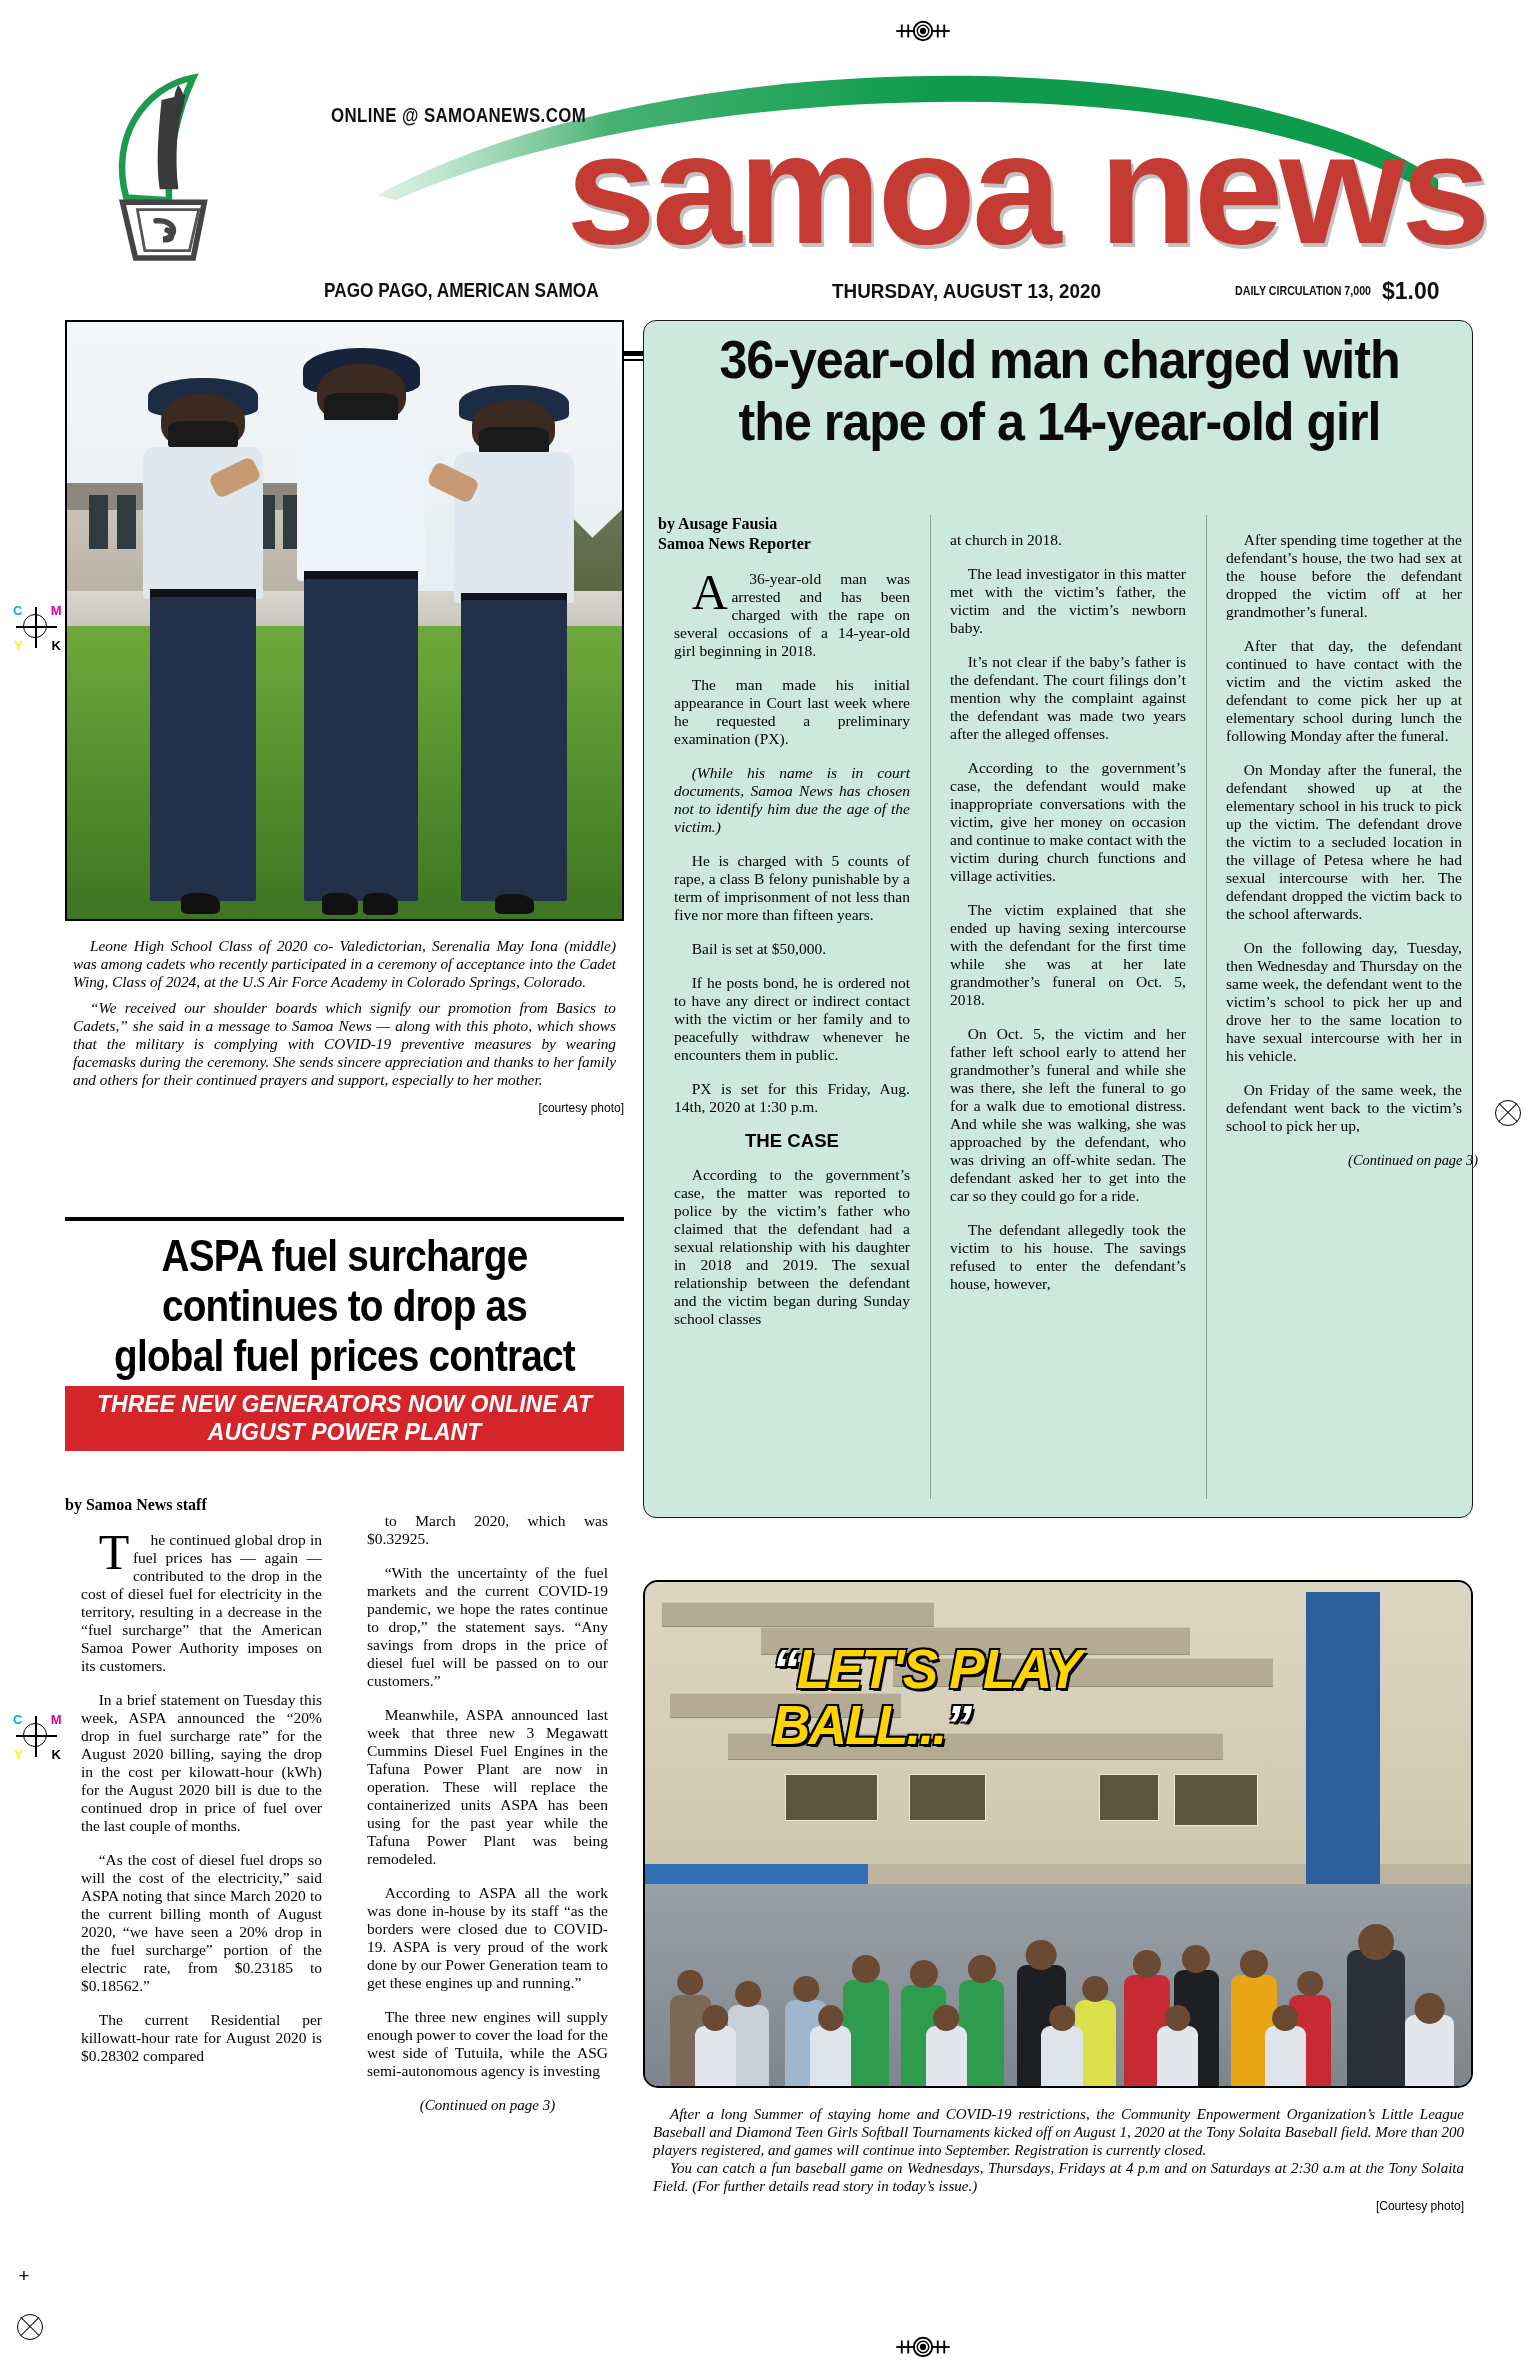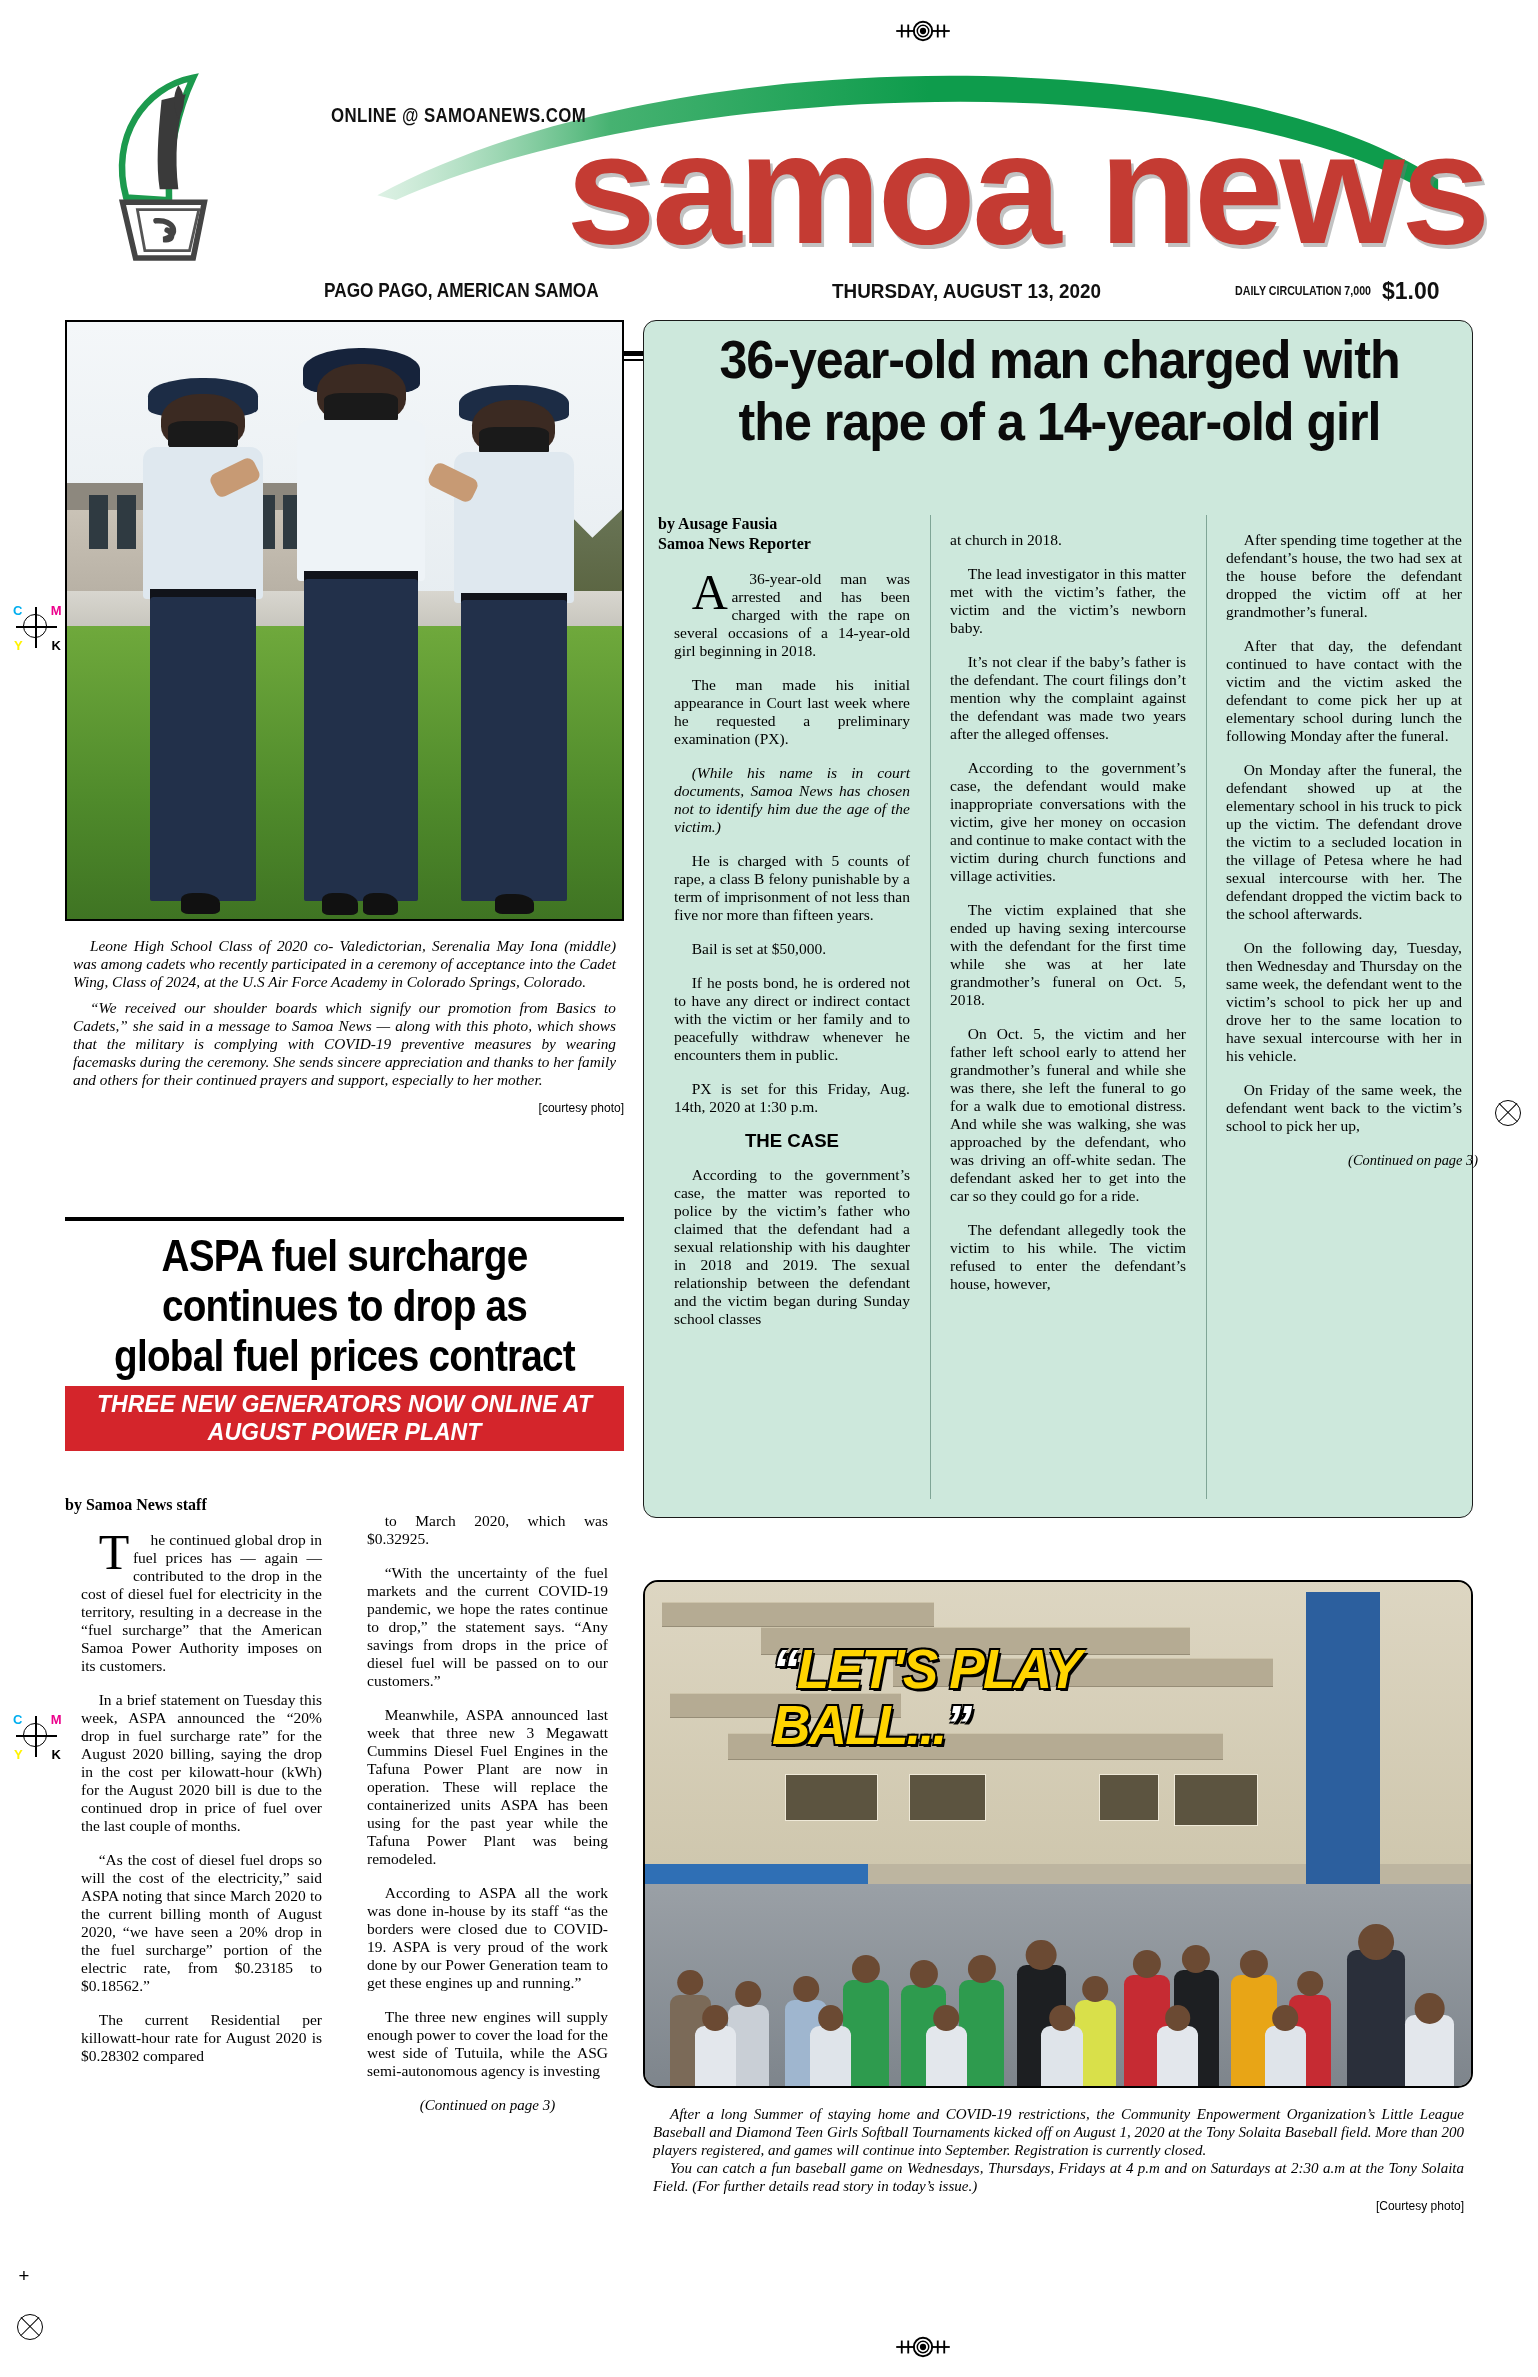--- a/index.html
+++ b/index.html
@@ -305,21 +305,21 @@
   <p>According to the government’s case, the matter was reported to police by the victim’s father who claimed that the defendant had a sexual relationship with his daughter in 2018 and 2019. The sexual relationship between the defendant and the victim began during Sunday school classes</p>
 </div>
 
 <div id="main-c2" class="mc col-text">
   <p style="text-indent:0;">at church in 2018.</p>
   <p>The lead investigator in this matter met with the victim’s father, the victim and the victim’s newborn baby.</p>
   <p>It’s not clear if the baby’s father is the defendant. The court filings don’t mention why the complaint against the defendant was made two years after the alleged offenses.</p>
   <p>According to the government’s case, the defendant would make inappropriate conversations with the victim, give her money on occasion and continue to make contact with the victim during church functions and village activities.</p>
   <p>The victim explained that she ended up having sexing intercourse with the defendant for the first time while she was at her late grandmother’s funeral on Oct. 5, 2018.</p>
   <p>On Oct. 5, the victim and her father left school early to attend her grandmother’s funeral and while she was there, she left the funeral to go for a walk due to emotional distress. And while she was walking, she was approached by the defendant, who was driving an off-white sedan. The defendant asked her to get into the car so they could go for a ride.</p>
-  <p>The defendant allegedly took the victim to his while. The victim refused to enter the defendant’s house, however,</p>
+  <p>The defendant allegedly took the victim to his house. The savings refused to enter the defendant’s house, however,</p>
 </div>
 
 <div id="main-c3" class="mc col-text">
   <p>After spending time together at the defendant’s house, the two had sex at the house before the defendant dropped the victim off at her grandmother’s funeral.</p>
   <p>After that day, the defendant continued to have contact with the victim and the victim asked the defendant to come pick her up at elementary school during lunch the following Monday after the funeral.</p>
   <p>On Monday after the funeral, the defendant showed up at the elementary school in his truck to pick up the victim. The defendant drove the victim to a secluded location in the village of Petesa where he had sexual intercourse with her. The defendant dropped the victim back to the school afterwards.</p>
   <p>On the following day, Tuesday, then Wednesday and Thursday on the same week, the defendant went to the victim’s school to pick her up and drove her to the same location to have sexual intercourse with her in his vehicle.</p>
   <p>On Friday of the same week, the defendant went back to the victim’s school to pick her up,</p>
   <div style="text-align:right;font-style:italic;font-size:14.4px;margin-top:1.9px;">(Continued on page 3)</div>
 </div>

